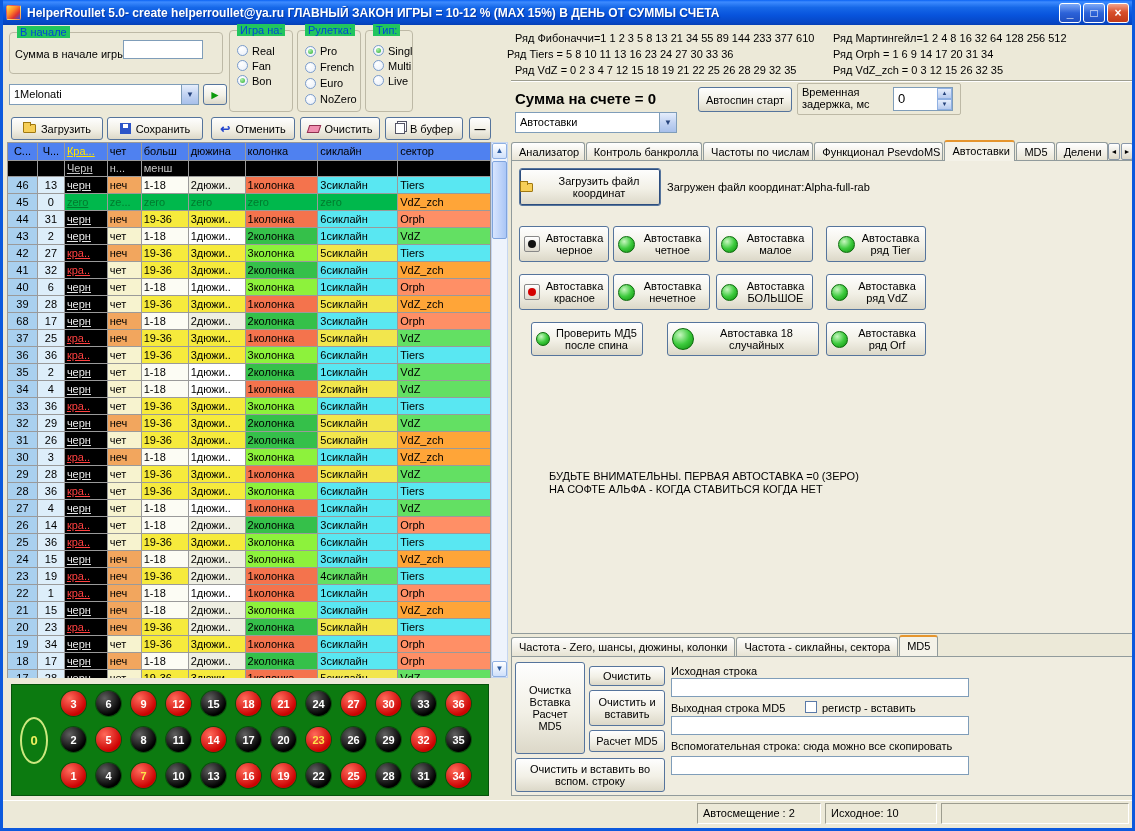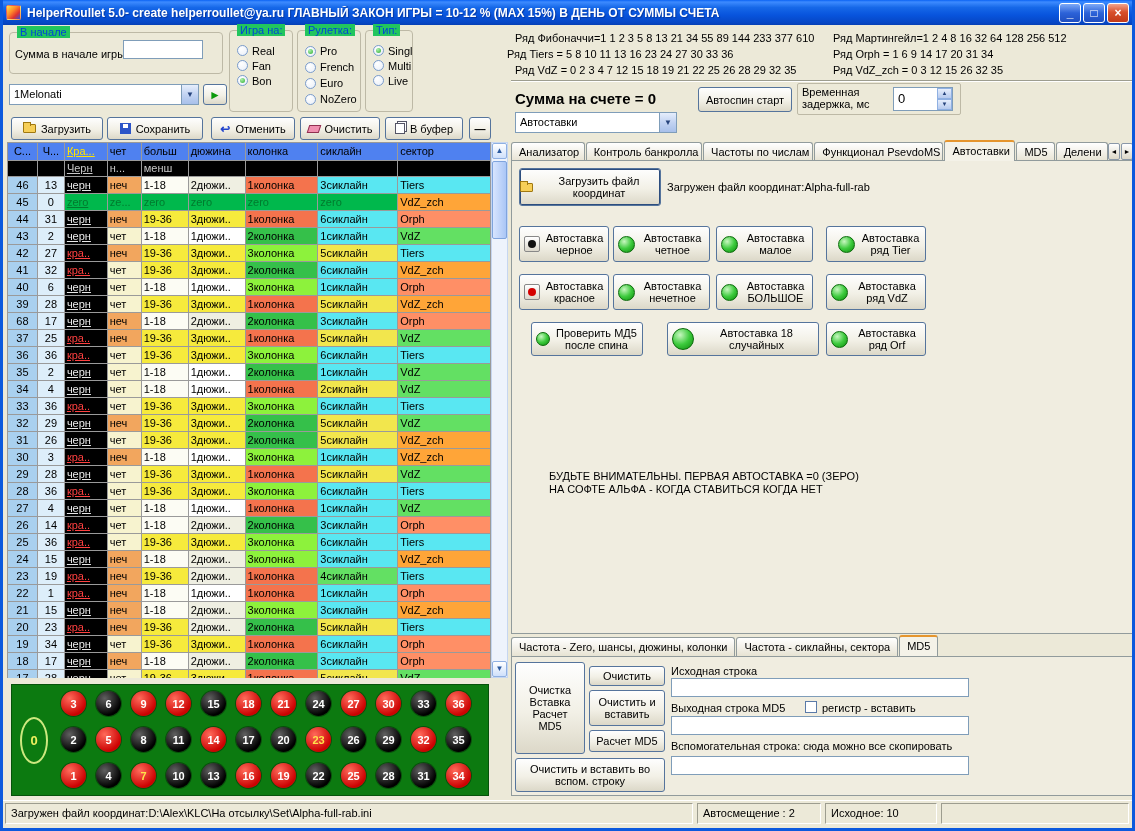--- a/index.html
+++ b/index.html
@@ -894,18 +894,17 @@
   <span class="lbl" id="src-label">Исходная строка</span>
   <input class="xpinput" id="src-input" value="" style="">
   <span class="lbl" id="out-label">Выходная строка MD5</span>
   <span id="chk-box"></span>
   <span class="lbl" id="chk-label">регистр - вставить</span>
   <input class="xpinput" id="out-input" value="" style="">
   <span class="lbl" id="aux-label">Вспомогательная строка: сюда можно все скопировать</span>
   <input class="xpinput" id="aux-input" value="" style="">
 
   <div id="statusbar">
-    <span class="ssec" id="ss1">Загружен файл координат:D:\Alex\KLC\На отсылку\Set\Alpha-full-rab.ini</span>
     <span class="ssec" id="ss2">Автосмещение : 2</span>
     <span class="ssec" id="ss3">Исходное: 10</span>
     <span class="ssec" id="ss4"></span>
   </div>
 </div>
 
 </body></html>

